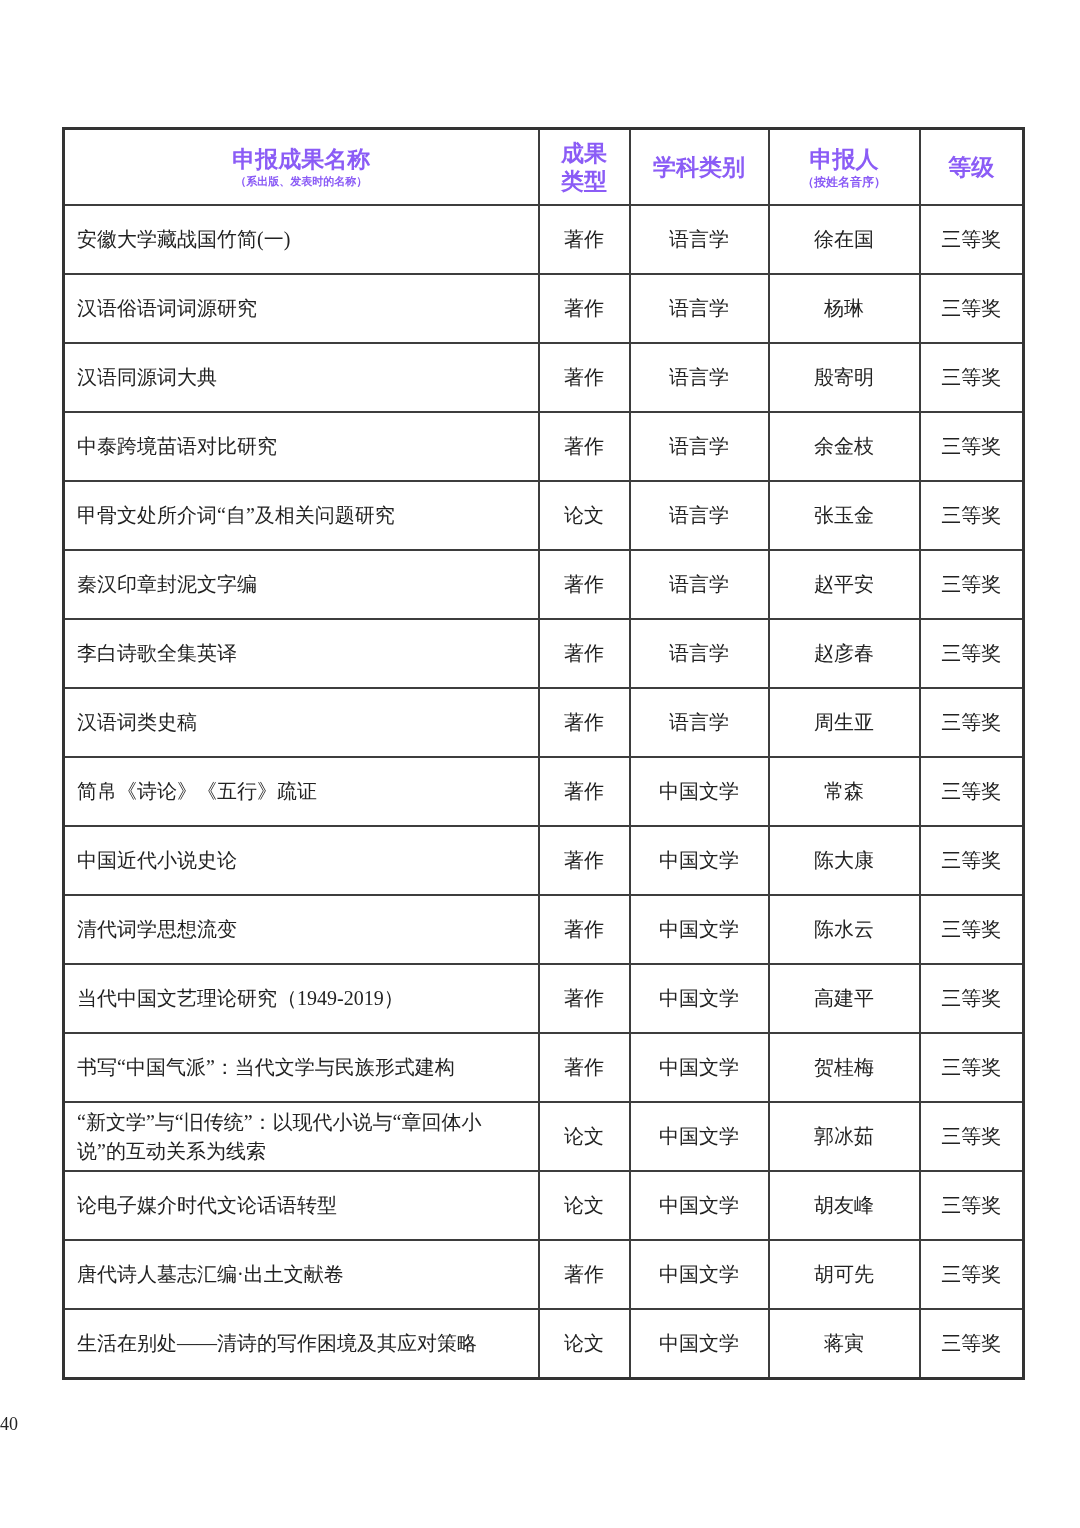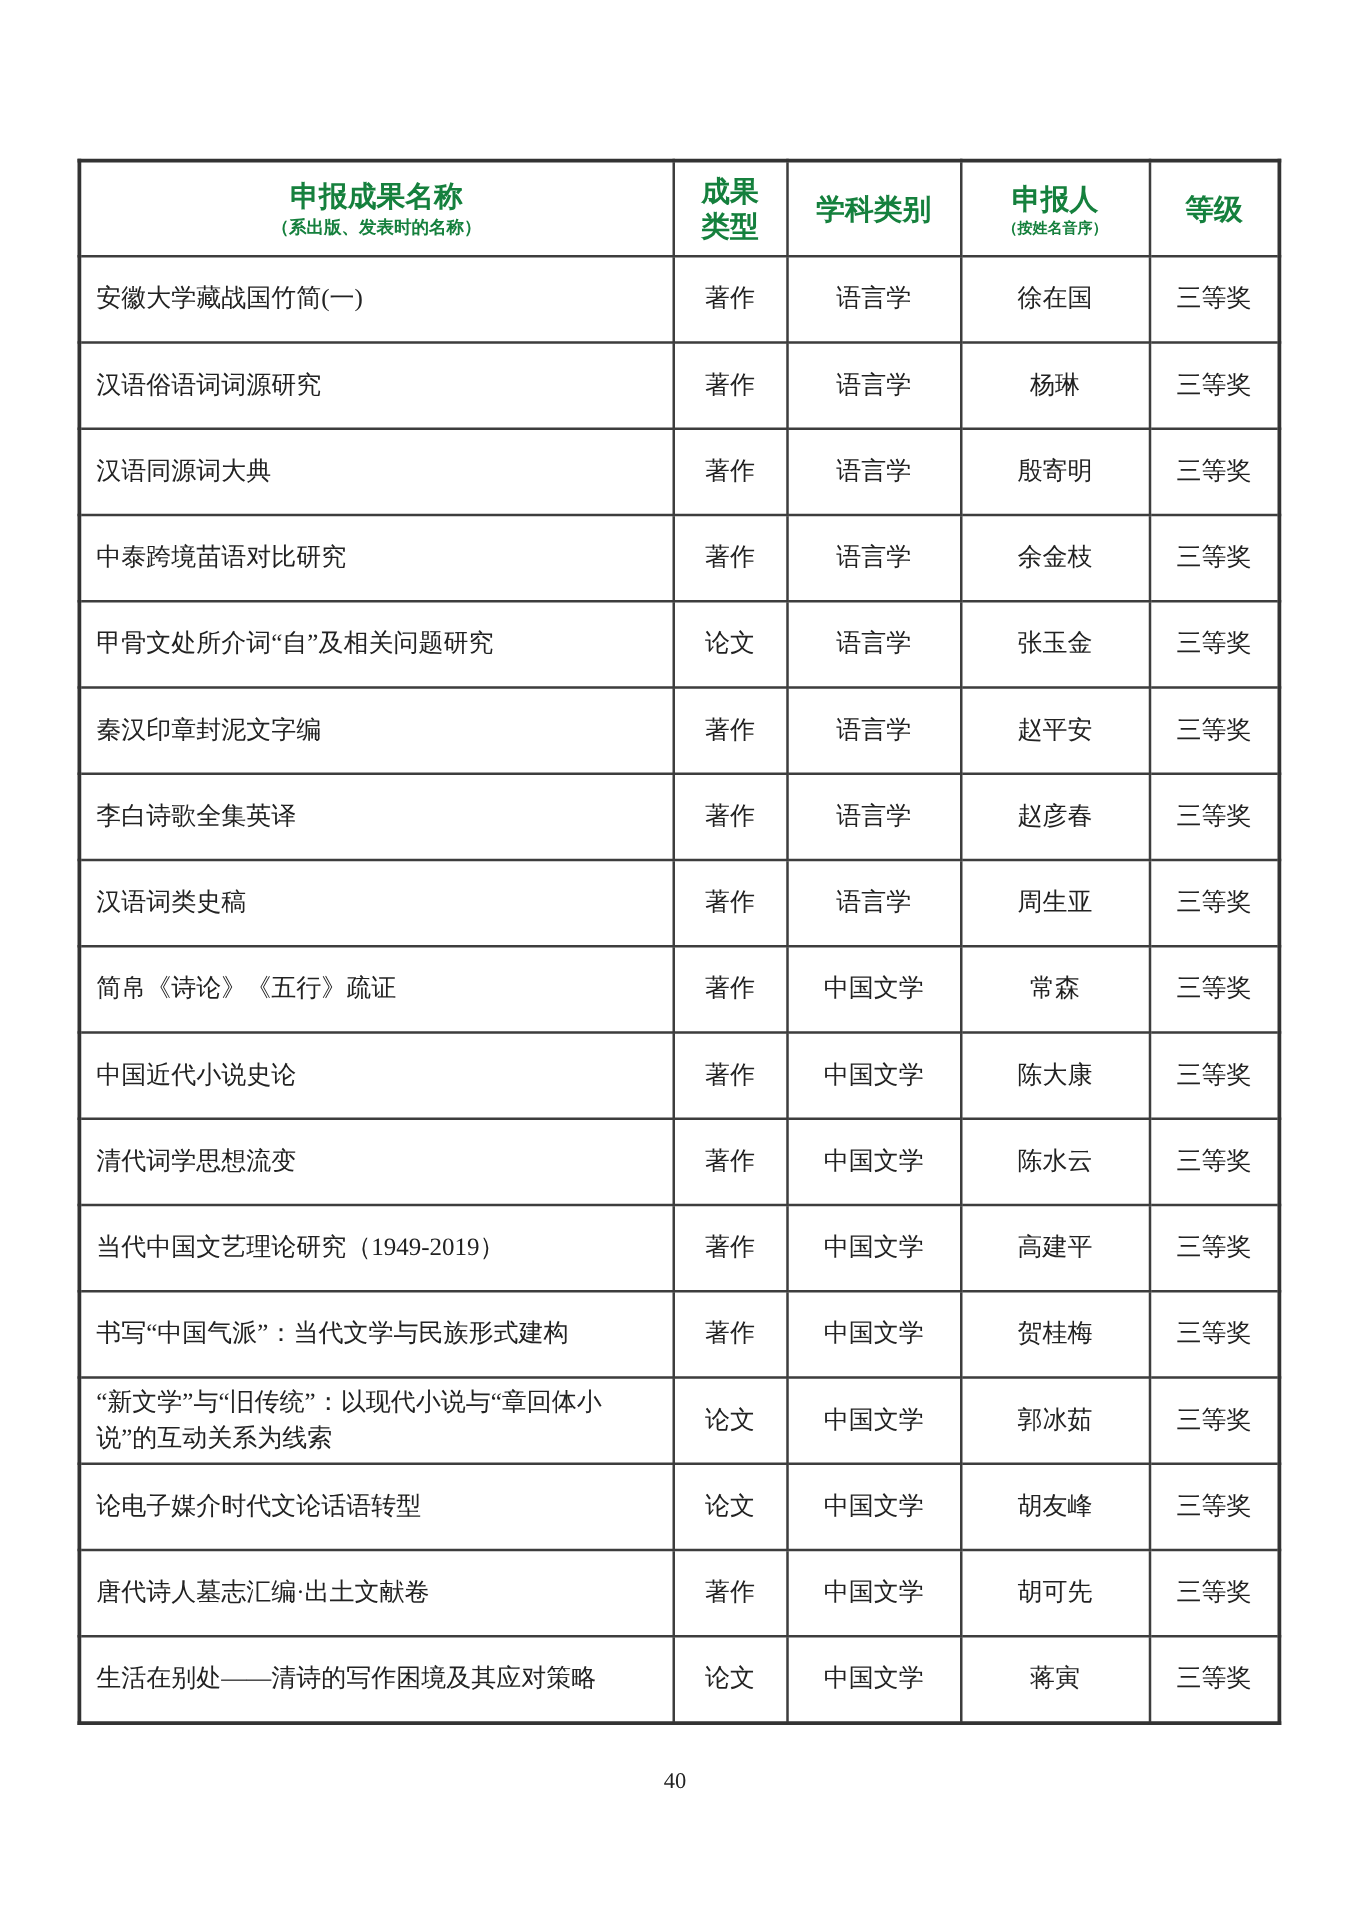--- a/index.html
+++ b/index.html
@@ -32,25 +32,25 @@
     text-align: center;
     overflow: hidden;
   }
   thead th {
     height: 70px;
     padding: 2px 2px;
     font-family: "Liberation Sans", sans-serif;
     font-weight: 700;
     font-size: 23px;
     line-height: 1.22;
-    color: #15803d;
+    color: #8b5cf6;
   }
   thead th .sub {
     display: block;
-    font-size: 14px;
+    font-size: 11px;
     font-weight: 700;
     margin-top: 2px;
     letter-spacing: 0px;
   }
   thead th.h-applicant .sub {
     font-size: 12px;
     text-align: center;
   }
   thead th.h-type {
     padding: 2px 14px;
@@ -66,21 +66,21 @@
   tbody td.c-title {
     text-align: left;
     padding-left: 12px;
     padding-right: 28px;
   }
   .page-number {
     position: absolute;
     top: 1414px;
     left: 0;
     width: 100%;
-    text-align: center;
+    text-align: left;
     font-size: 18px;
     color: #222222;
     font-family: "Liberation Serif", serif;
   }
 </style>
 </head>
 <body>
 
 <div class="page">
 

